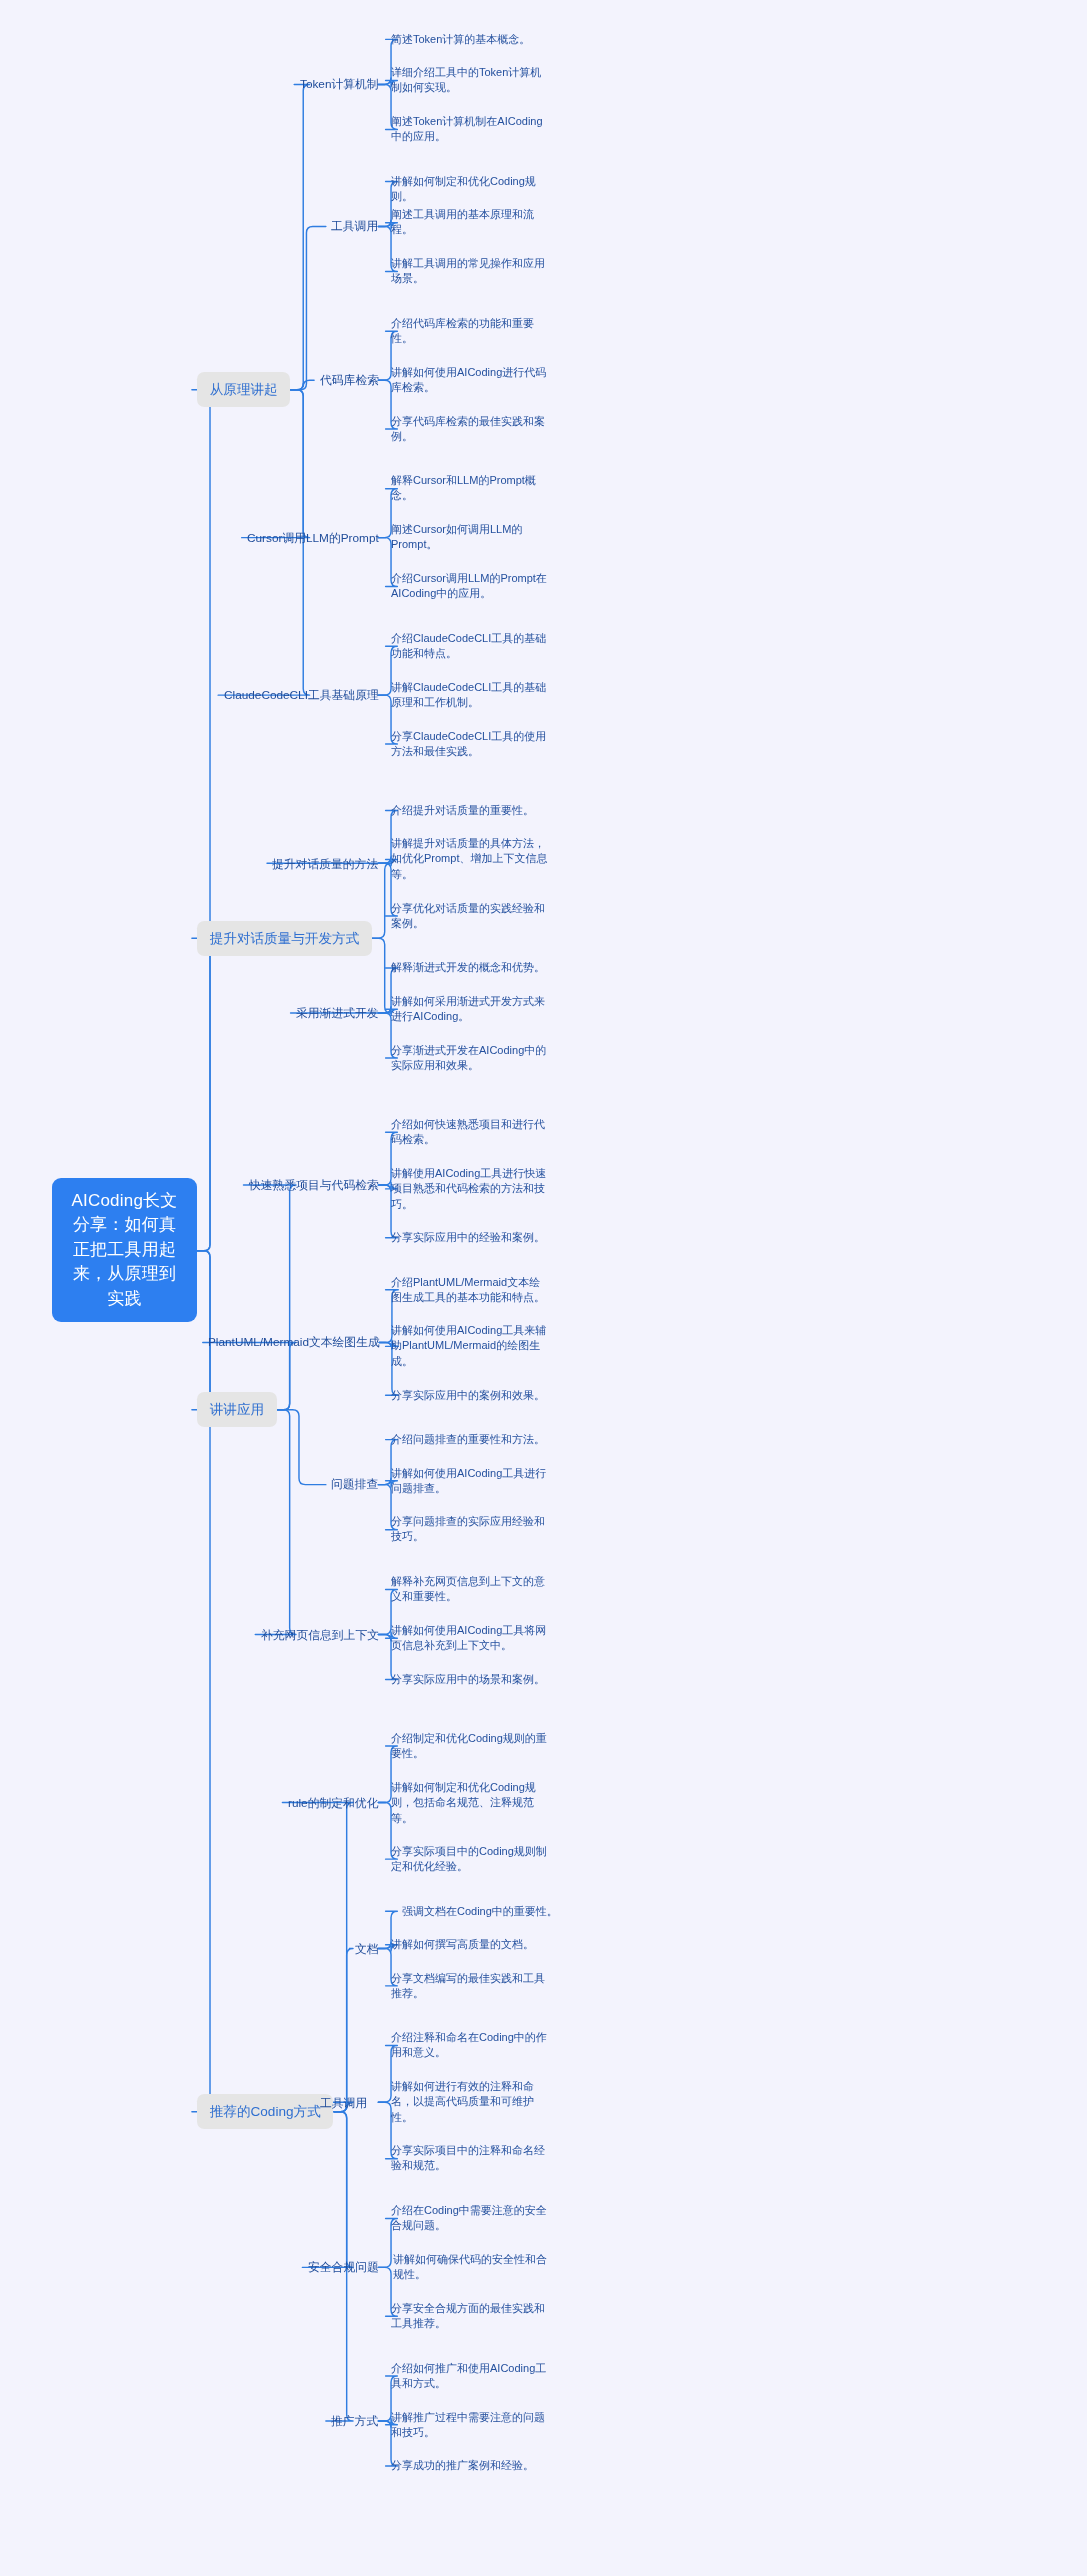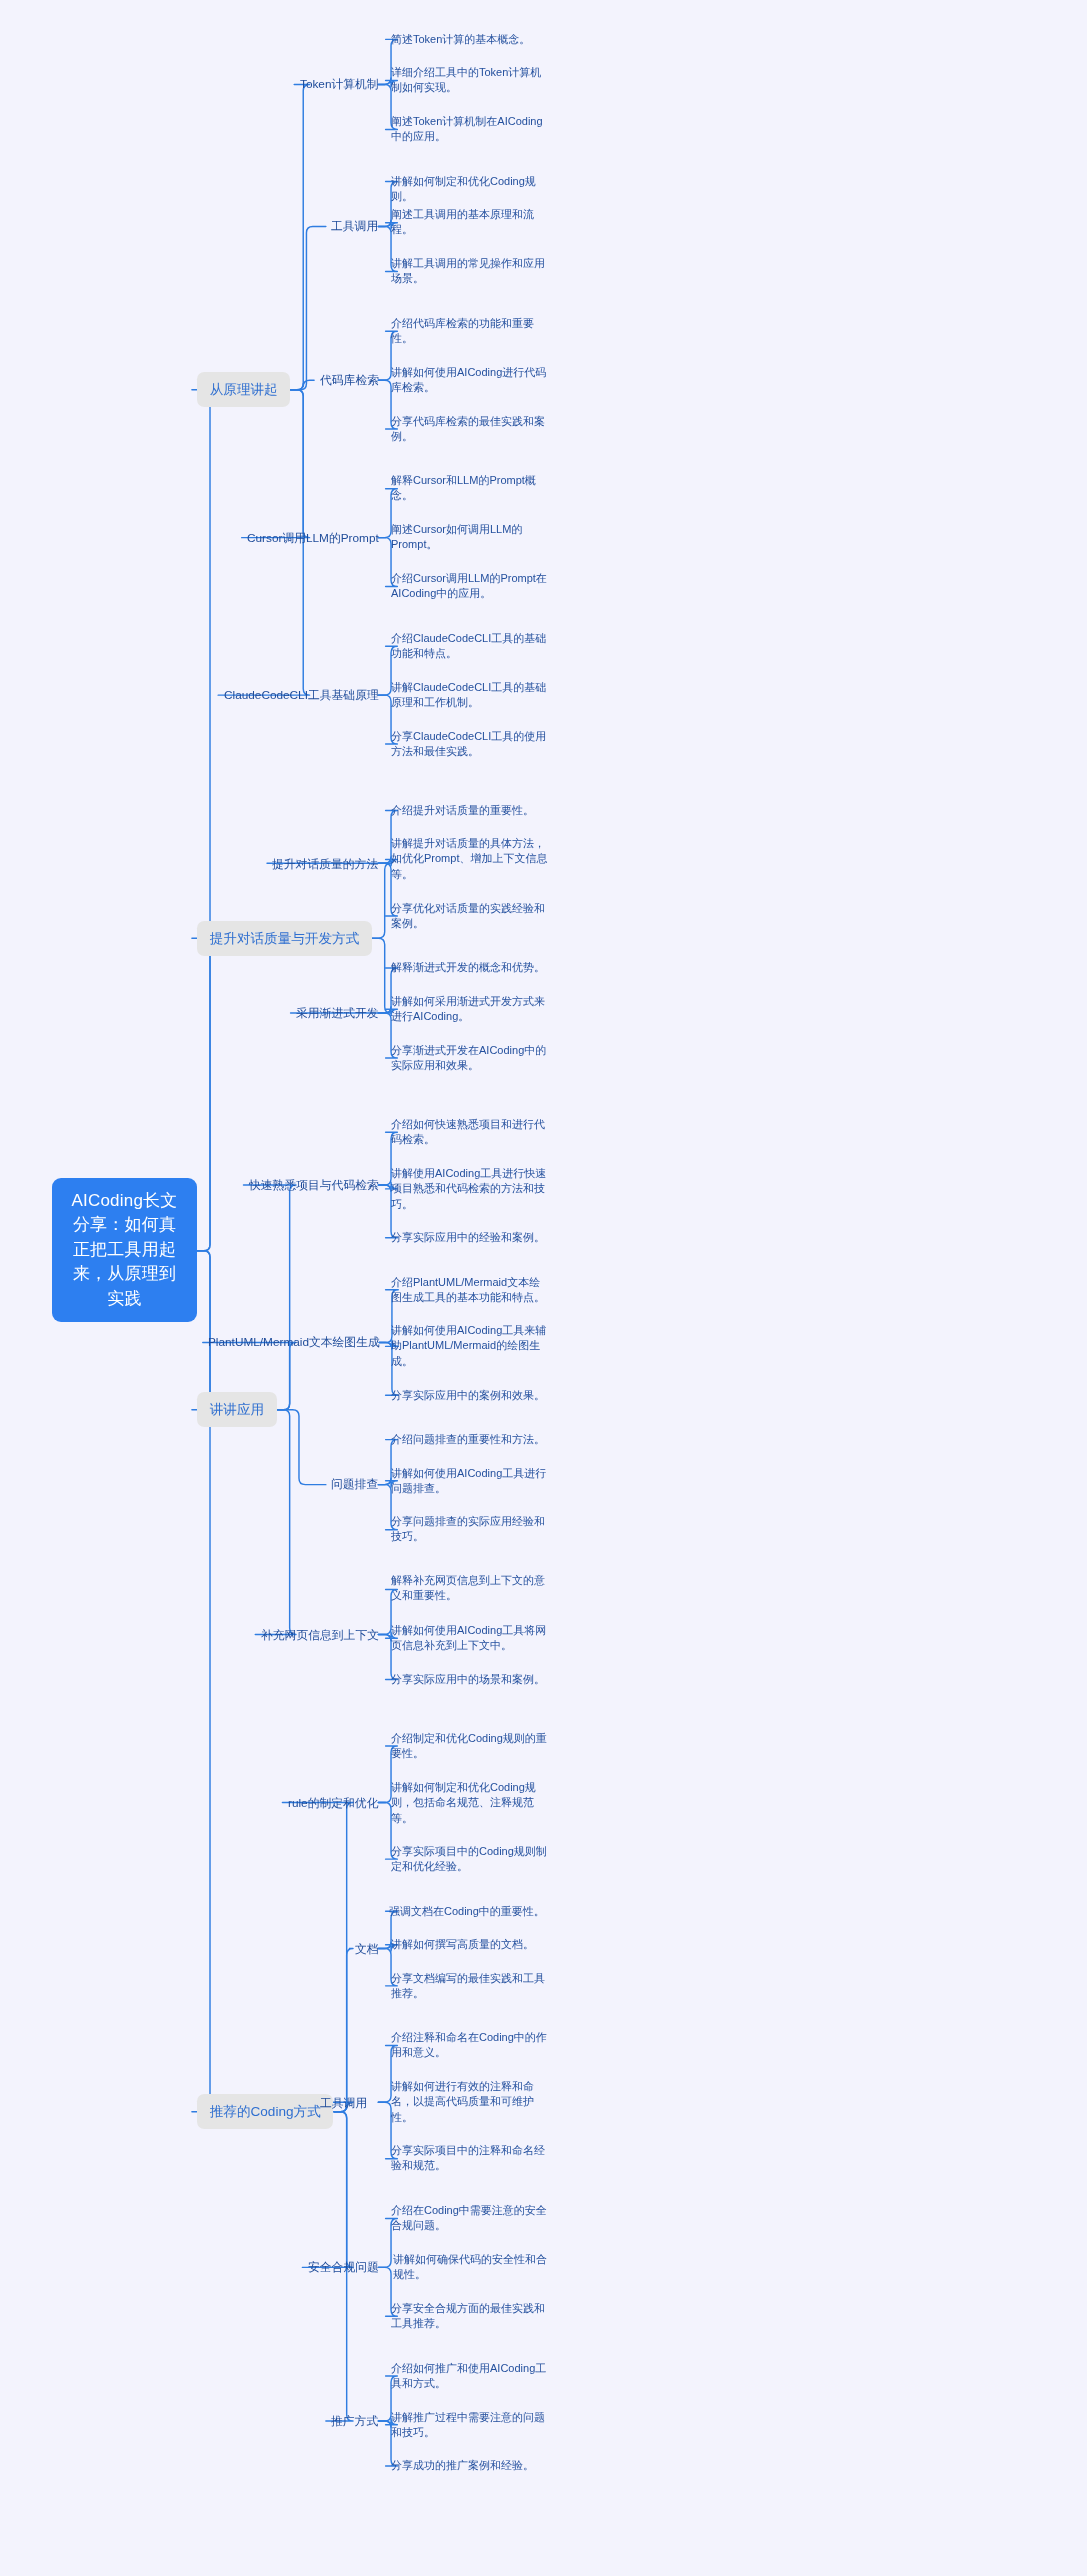--- a/index.html
+++ b/index.html
@@ -280,21 +280,21 @@
     </div>
     <div class="node lvl3" style="width: 158px; left: 391px; top: 1465px;">
       <div class="node-inner">讲解如何使用AICoding工具进行问题排查。</div>
     </div>
     <div class="node lvl3" style="width: 158px; left: 391px; top: 1513px;">
       <div class="node-inner">分享问题排查的实际应用经验和技巧。</div>
     </div>
     <div class="node lvl2" style="left: 261px; top: 1625px;">
       <div class="node-inner">补充网页信息到上下文</div>
     </div>
-    <div class="node lvl3" style="width: 158px; left: 391px; top: 1573px; font-family: Liberation Mono, monospace;">
+    <div class="node lvl3" style="width: 158px; left: 391px; top: 1573px;">
       <div class="node-inner">解释补充网页信息到上下文的意义和重要性。</div>
     </div>
     <div class="node lvl3" style="width: 158px; left: 391px; top: 1622px;">
       <div class="node-inner">讲解如何使用AICoding工具将网页信息补充到上下文中。</div>
     </div>
     <div class="node lvl3" style="width: 158px; left: 391px; top: 1671px;">
       <div class="node-inner">分享实际应用中的场景和案例。</div>
     </div>
     <div class="node lvl1" style="left: 197px; top: 2094px;">
       <div class="node-inner">推荐的Coding方式</div>
@@ -307,21 +307,21 @@
     </div>
     <div class="node lvl3" style="width: 158px; left: 391px; top: 1779px;">
       <div class="node-inner">讲解如何制定和优化Coding规则，包括命名规范、注释规范等。</div>
     </div>
     <div class="node lvl3" style="width: 158px; left: 391px; top: 1843px;">
       <div class="node-inner">分享实际项目中的Coding规则制定和优化经验。</div>
     </div>
     <div class="node lvl2" style="left: 355px; top: 1939px;">
       <div class="node-inner">文档</div>
     </div>
-    <div class="node lvl3" style="width: 158px; left: 389px; top: 1903px; align-items: center;">
+    <div class="node lvl3" style="width: 158px; left: 402px; top: 1903px; align-items: center;">
       <div class="node-inner">强调文档在Coding中的重要性。</div>
     </div>
     <div class="node lvl3" style="width: 158px; left: 391px; top: 1936px;">
       <div class="node-inner">讲解如何撰写高质量的文档。</div>
     </div>
     <div class="node lvl3" style="width: 158px; left: 391px; top: 1970px;">
       <div class="node-inner">分享文档编写的最佳实践和工具推荐。</div>
     </div>
     <div class="node lvl2" style="left: 320px; top: 2093px;">
       <div class="node-inner">工具调用</div>

